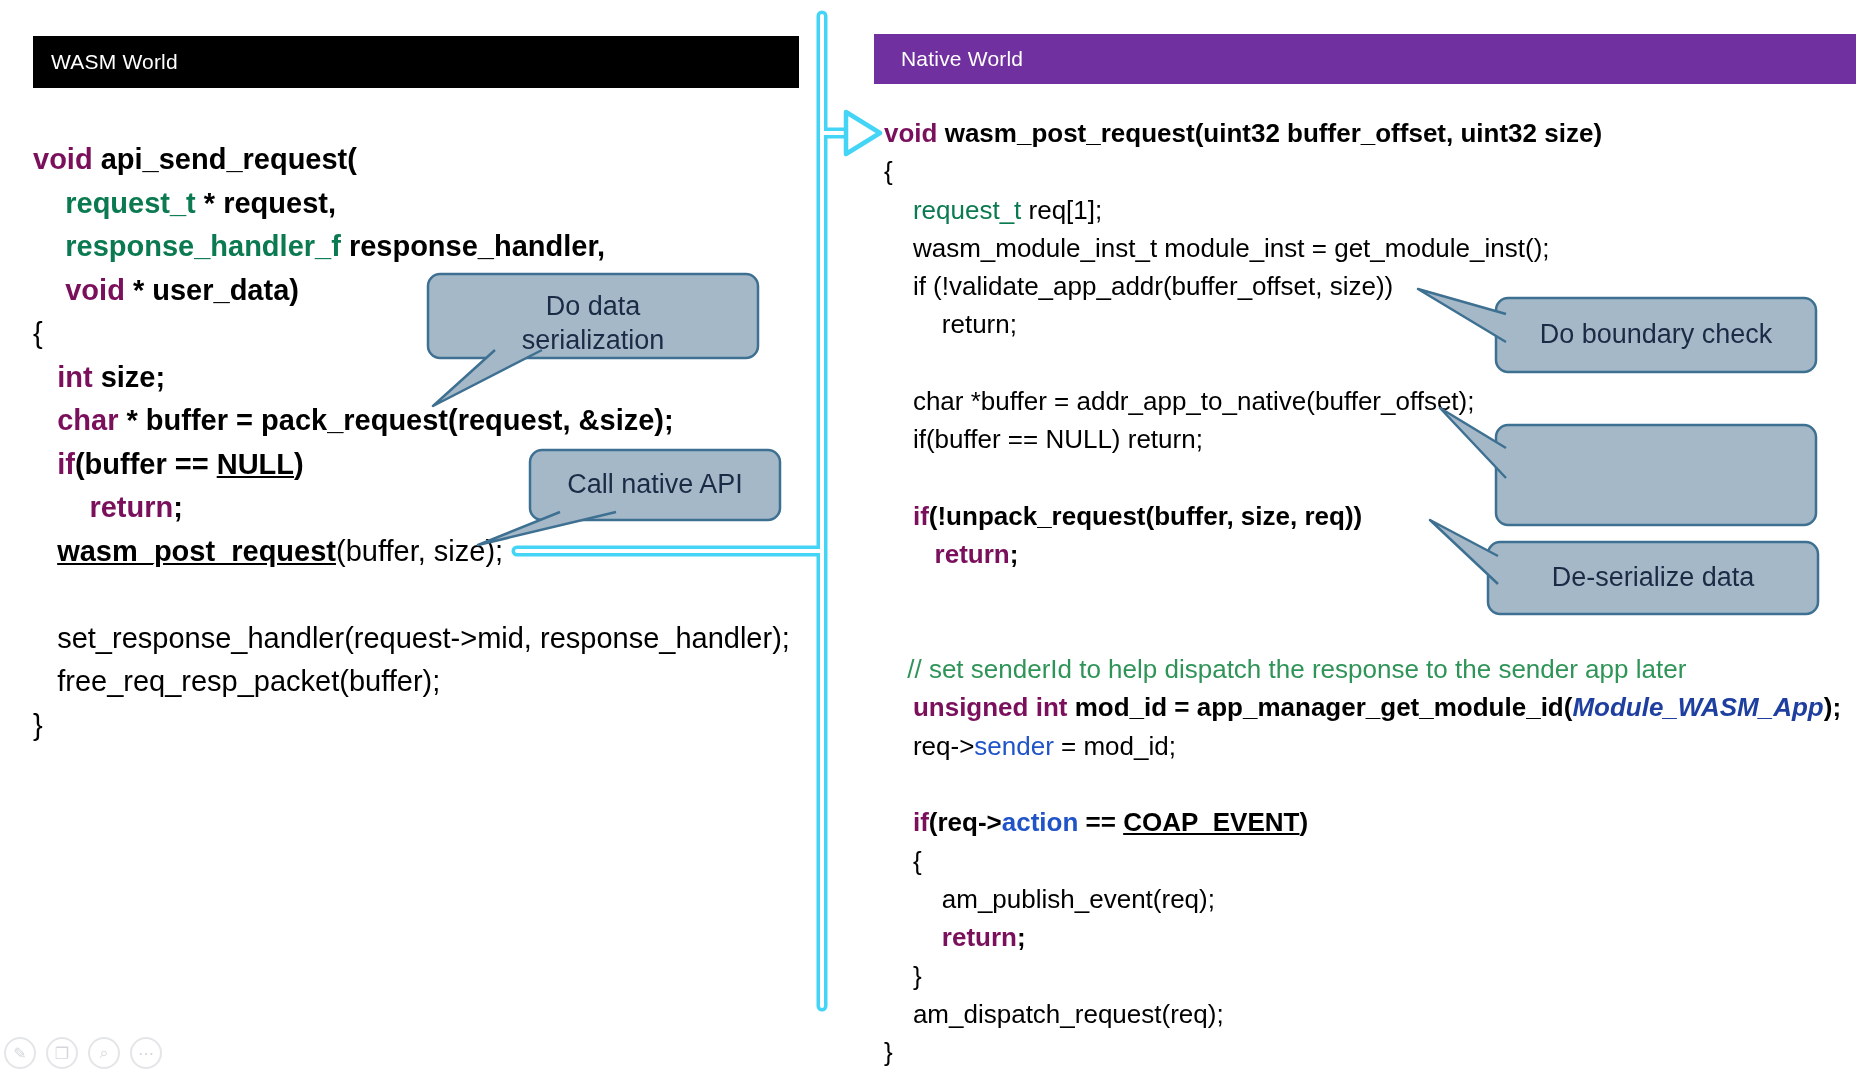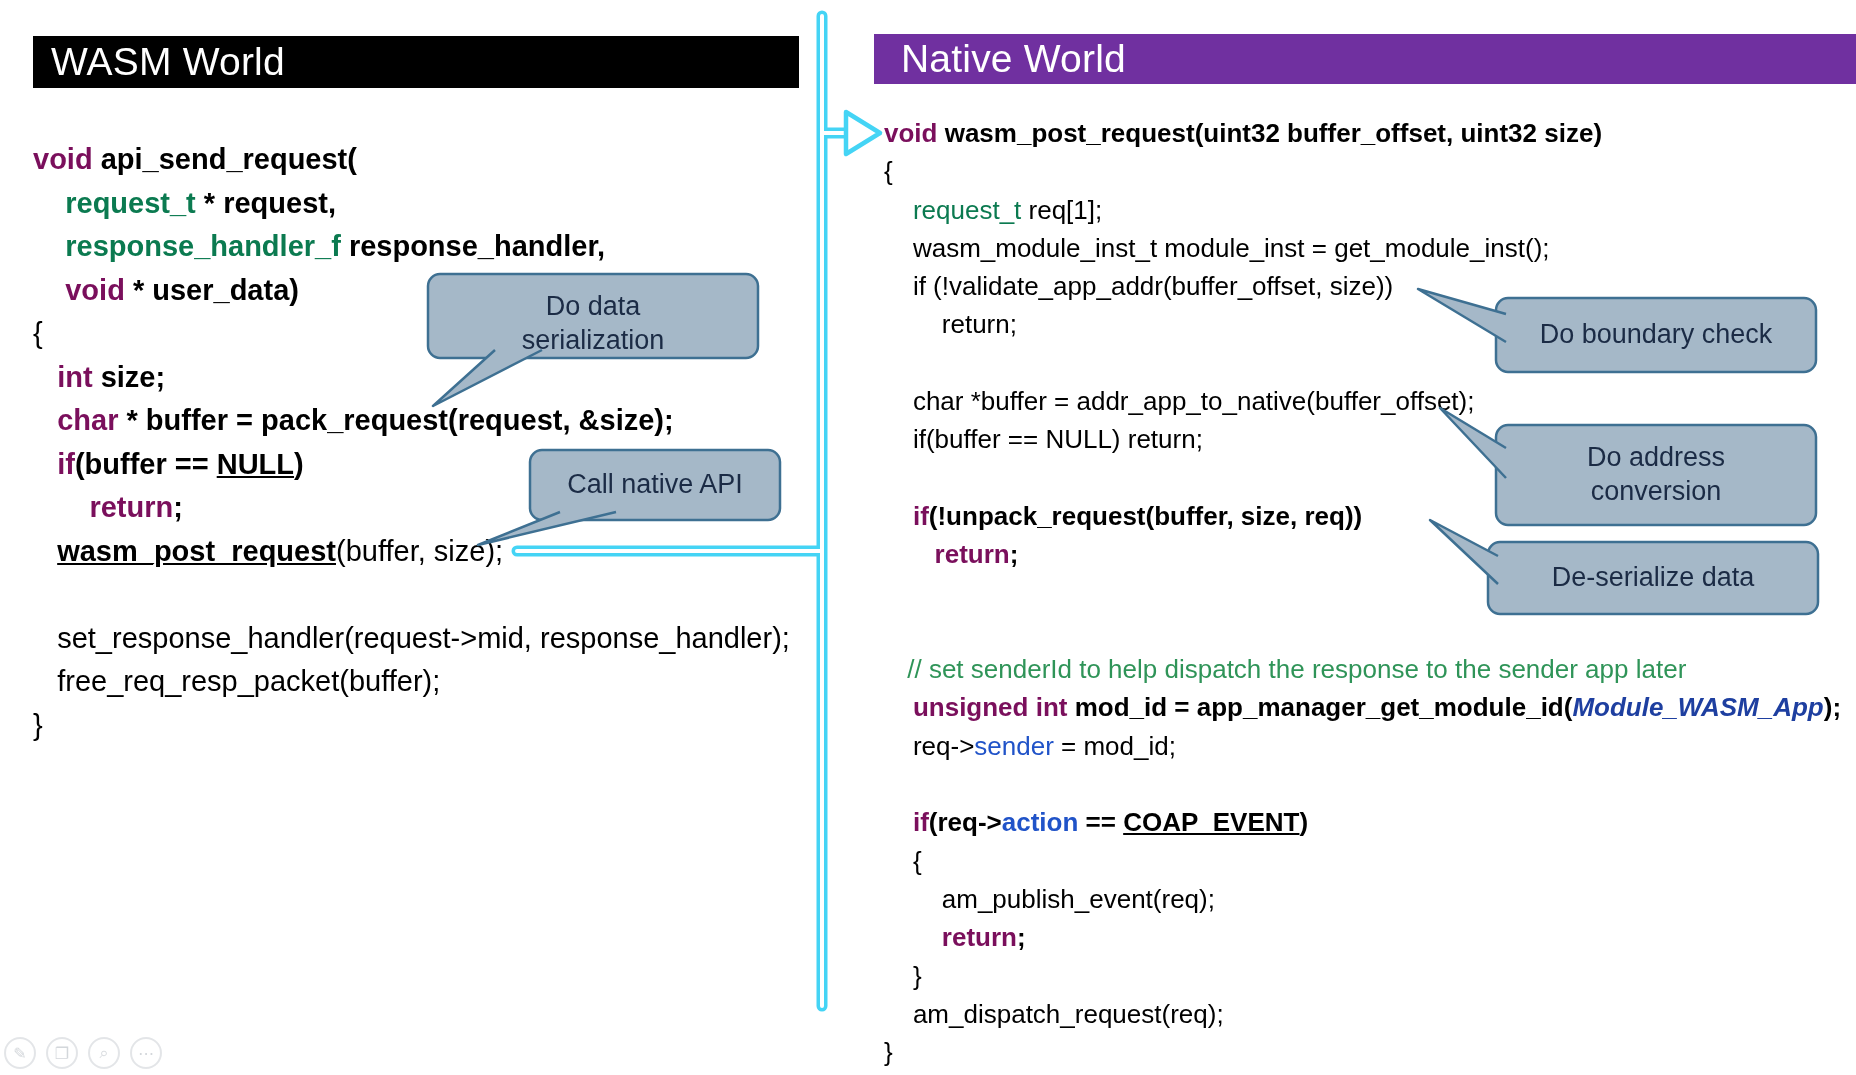--- a/index.html
+++ b/index.html
@@ -4,21 +4,21 @@
 <style>
   * { margin:0; padding:0; box-sizing:border-box; }
   html,body { background:#ffffff; }
   body {
     width:1856px; height:1075px; overflow:hidden;
     font-family:"Liberation Sans","DejaVu Sans",sans-serif;
   }
   .slide { position:relative; width:1856px; height:1075px; background:#fff; }
 
   .hdr {
-    position:absolute; color:#ffffff; font-size:39px;
+    position:absolute; color:#ffffff; font-size:21px;
     display:flex; align-items:center; padding-left:18px;
     letter-spacing:.2px;
   }
   .hdr-wasm   { left:33px;  top:36px; width:766px; height:52px; background:#000000; }
   .hdr-native { left:874px; top:34px; width:982px; height:50px; background:var(--purple,#7030A0);padding-left:27px; }
 
   .code { position:absolute; white-space:pre; color:#000; }
   .code-left  { left:33px;  top:138px; font-size:29px; line-height:43.5px; }
   .code-right { left:884px; top:114px; font-size:26px; line-height:38.3px; }
 
@@ -97,21 +97,20 @@
 
     <g>
       <rect x="1488" y="542" width="330" height="72" rx="12" style="fill:var(--callout-fill,#a5b8c8);stroke:var(--callout-border,#3e7092)" stroke-width="2.5"></rect>
       <path d="M1498,556 L1430,520 L1498,584" style="fill:var(--callout-fill,#a5b8c8);stroke:var(--callout-border,#3e7092)" stroke-width="2.5" stroke-linejoin="round"></path>
     </g>
   </svg>
 
   <div class="callout-label cl-ser">Do data serialization</div>
   <div class="callout-label cl-native">Call native API</div>
   <div class="callout-label cl-boundary">Do boundary check</div>
-  <div class="callout-label cl-addr">Do address conversion</div>
   <div class="callout-label cl-deser">De-serialize data</div>
 
   <div class="tools">
     <div class="tool">✎</div>
     <div class="tool">❐</div>
     <div class="tool">⌕</div>
     <div class="tool">⋯</div>
   </div>
 
 </div>

